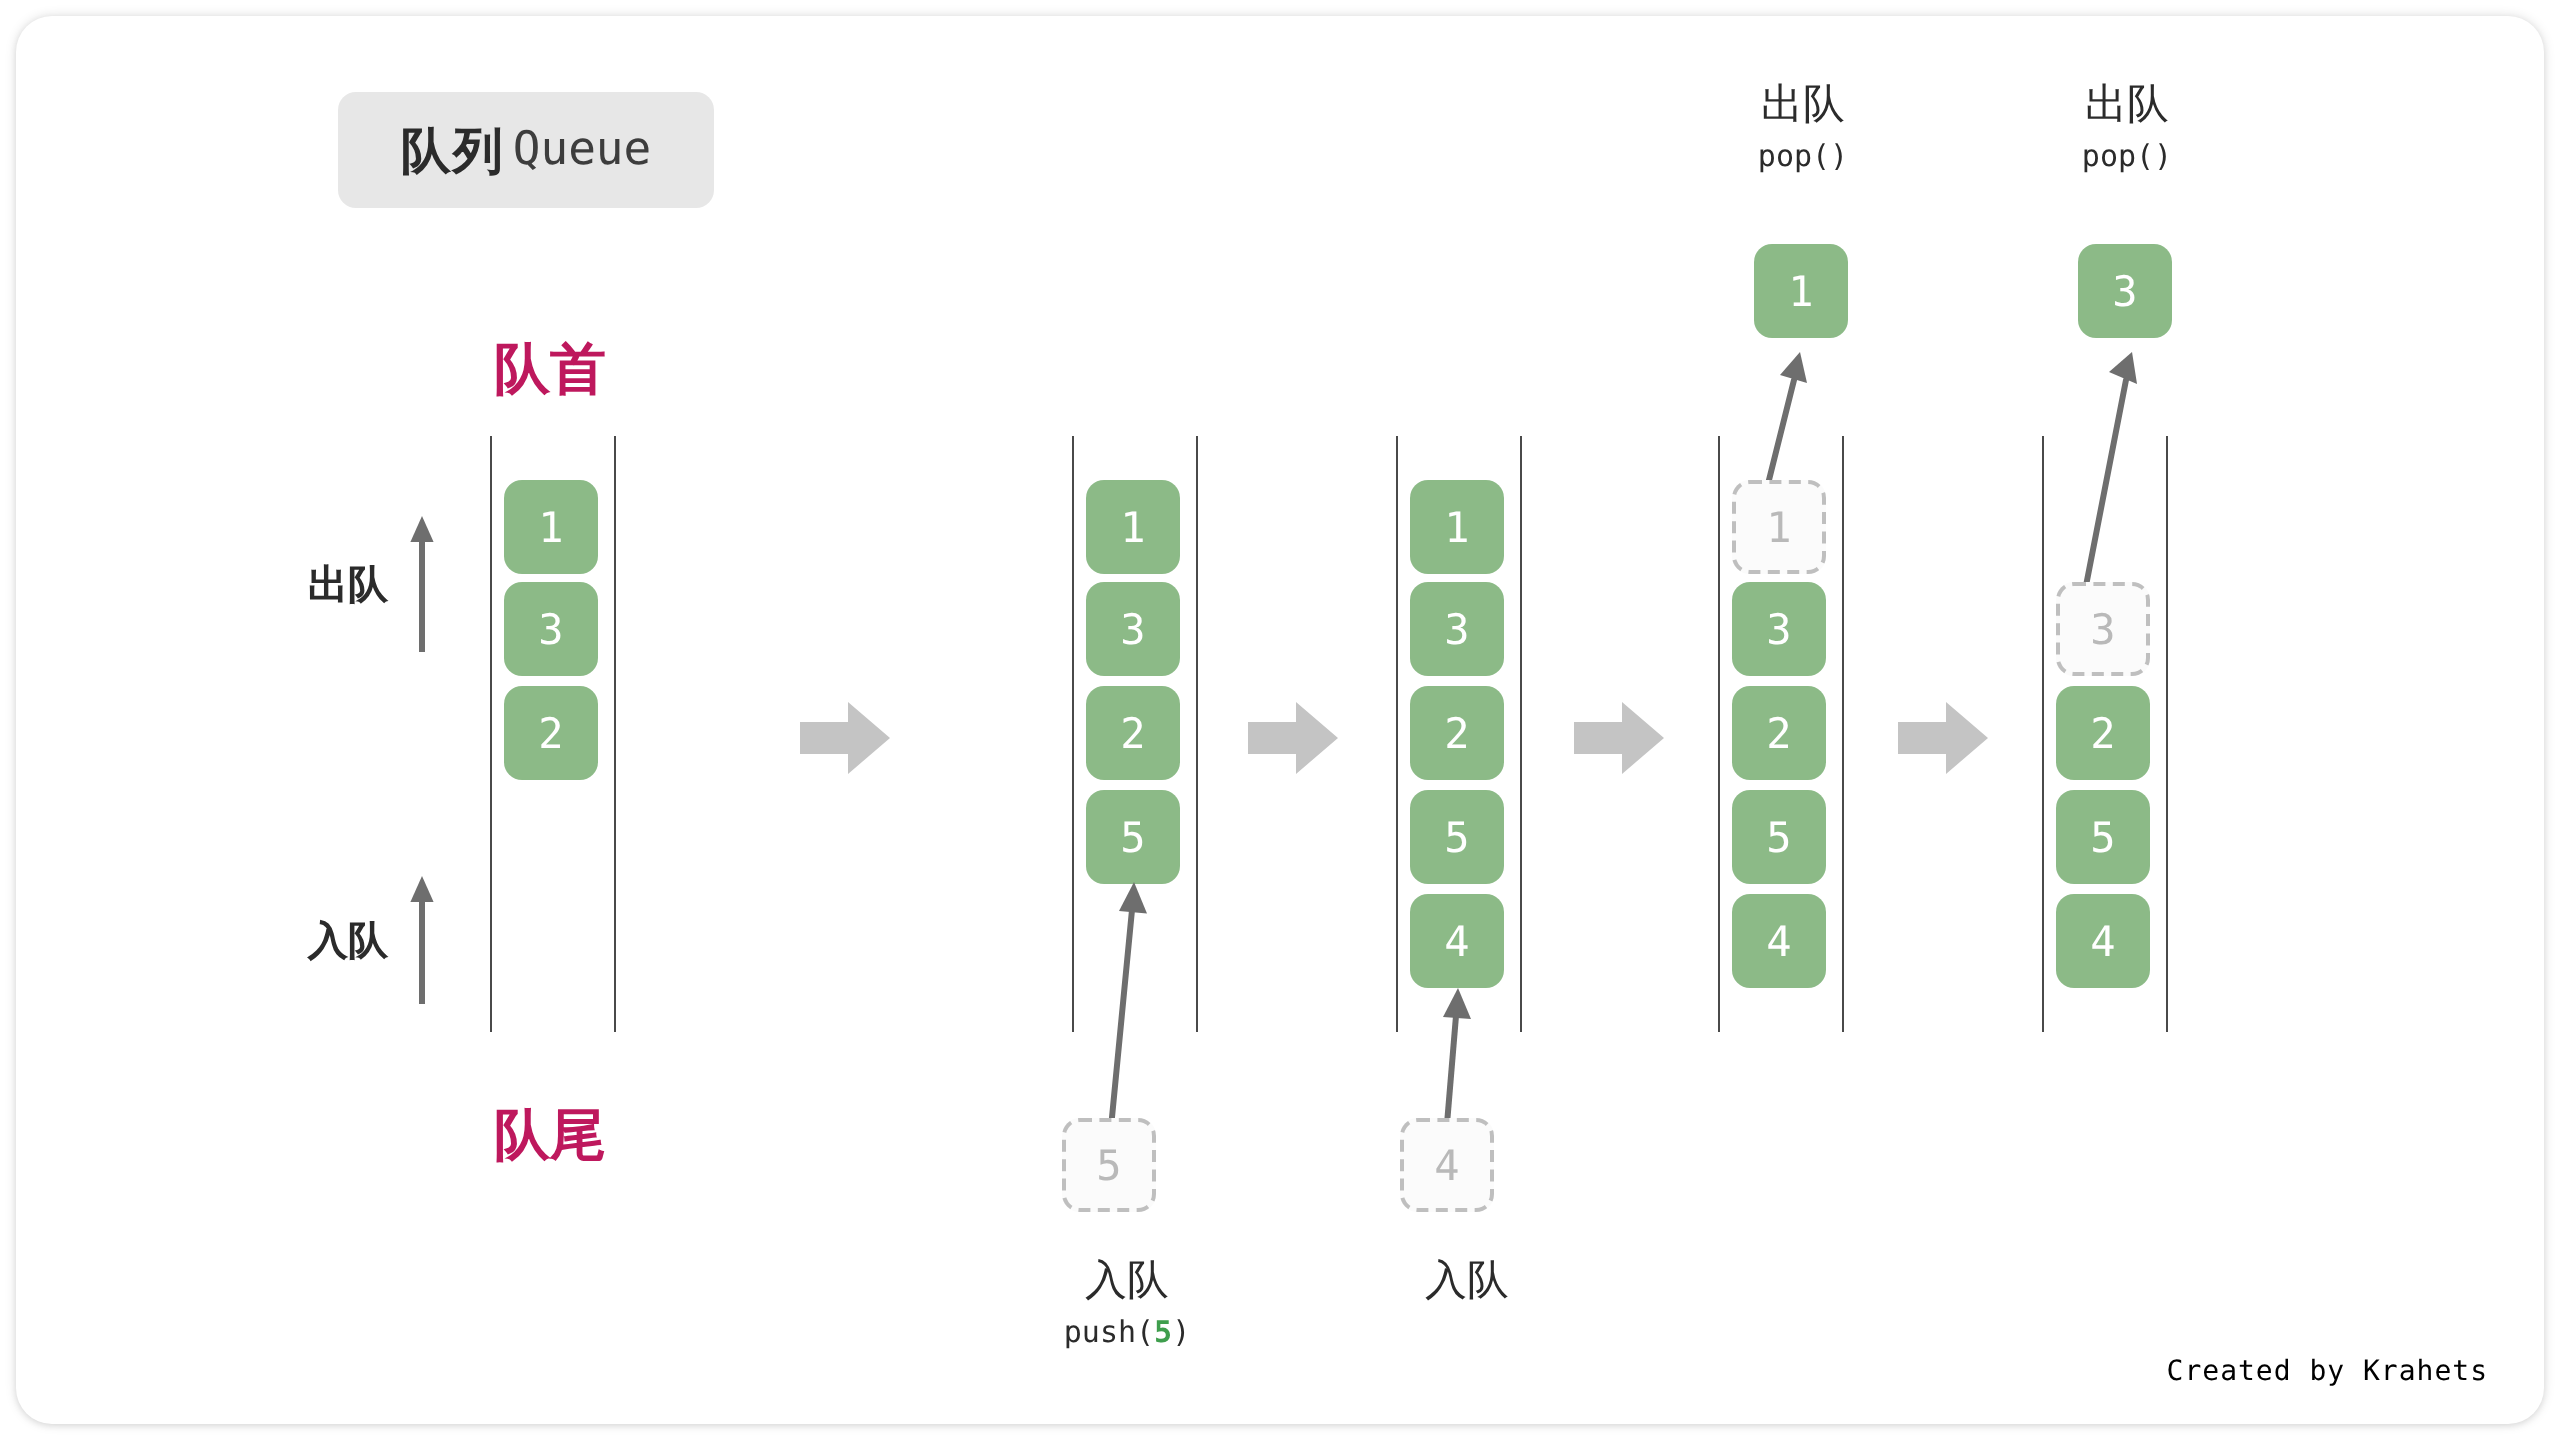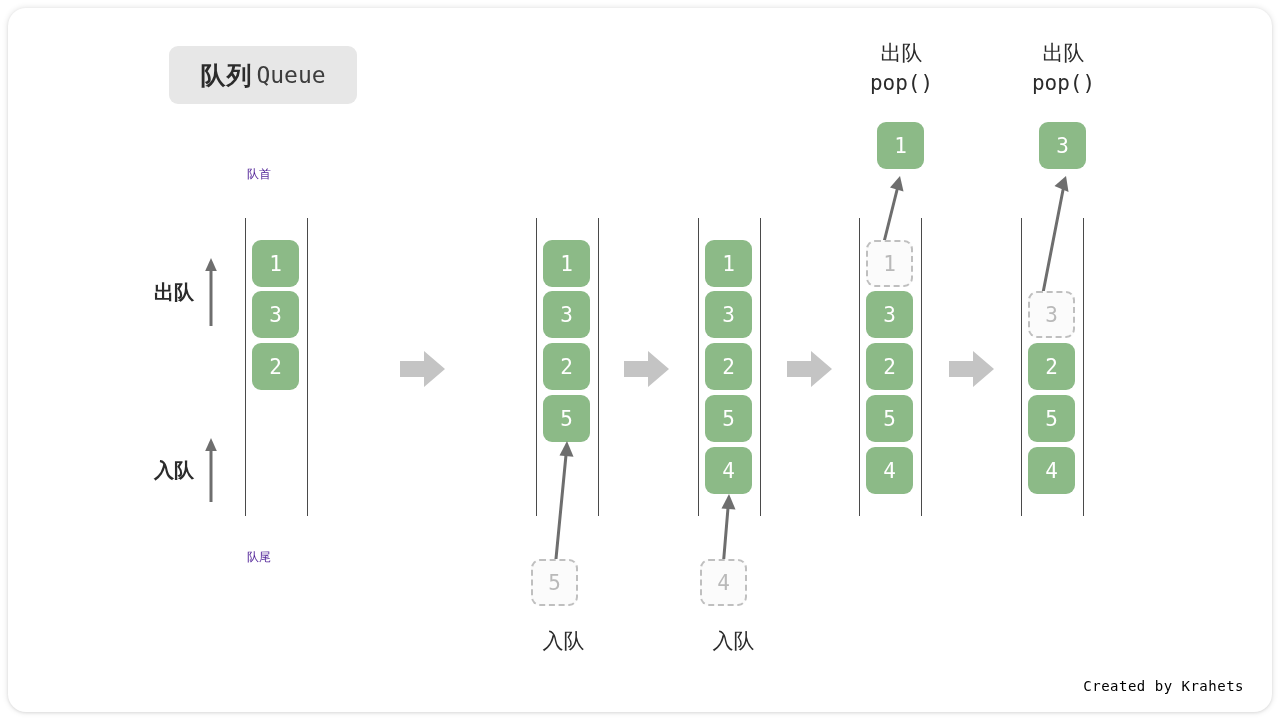--- a/index.html
+++ b/index.html
@@ -86,23 +86,23 @@
     color: #ffffff;
   }
   .cell.ghost {
     background: #fbfbfb;
     color: #b9b9b9;
     border: 2px dashed #bfbfbf;
   }
 
   
   .col-label {
-    font-size: 12px;
-    font-weight: normal;
-    color: #4c1d95;
+    font-size: 28px;
+    font-weight: bold;
+    color: #be185d;
     white-space: nowrap;
   }
 
   
   .side-label {
     display: flex;
     align-items: center;
     gap: 9px;
   }
   .side-label .txt {
@@ -117,21 +117,21 @@
     text-align: center;
     white-space: nowrap;
   }
   .op-caption .cn {
     font-size: 21px;
     color: #2b2b2b;
     line-height: 1.45;
   }
   .op-caption .code {
     font-family: "DejaVu Sans Mono", "Liberation Mono", monospace;
-    font-size: 21px;
+    font-size: 15px;
     color: #2b2b2b;
     line-height: 1.45;
   }
   .op-caption .code .val { color: #3f9e4d; font-weight: bold; }
 
   
   #credit {
     right: 28px;
     bottom: 18px;
     font-family: "DejaVu Sans Mono", "Liberation Mono", monospace;
@@ -211,20 +211,21 @@
     <line x1="19" y1="136" x2="30" y2="22" stroke="#6e6e6e" stroke-width="3" stroke-linecap="round"></line>
     <polygon points="31,8 23.5,22.5 37.5,23.8" fill="#6e6e6e"></polygon>
   </svg>
 
   <div class="abs cell ghost" id="incoming-1" style="left:523px; top:551px;">
     <span>5</span>
   </div>
 
   <div class="abs op-caption" style="left:468px; top:618px; width:175px;">
     <div class="cn">入队</div>
+    <div class="code"><span>push(</span><span class="val">5</span><span>)</span></div>
   </div>
 
   <svg class="abs" style="left:616px; top:341px;" width="46" height="40" viewBox="0 0 46 40">
     <polygon points="0,12 24,12 24,2 45,20 24,38 24,28 0,28" fill="#c4c4c4"></polygon>
   </svg>
 
   <div class="abs track" id="track-2" style="left:690px; top:210px;">
     <div class="rail left"></div>
     <div class="rail right"></div>
   <div class="cell filled" style="top: 22px;">

